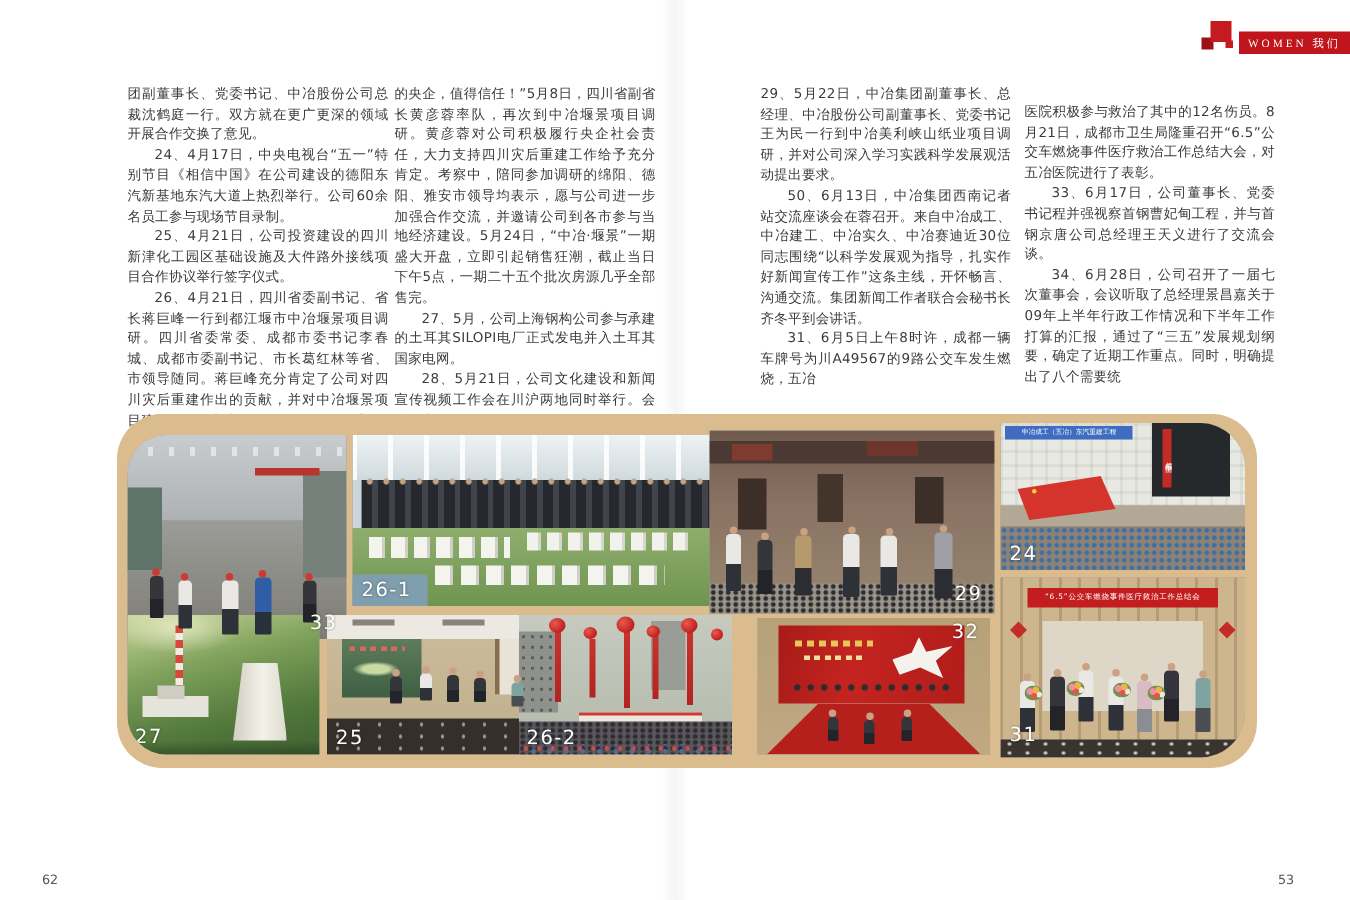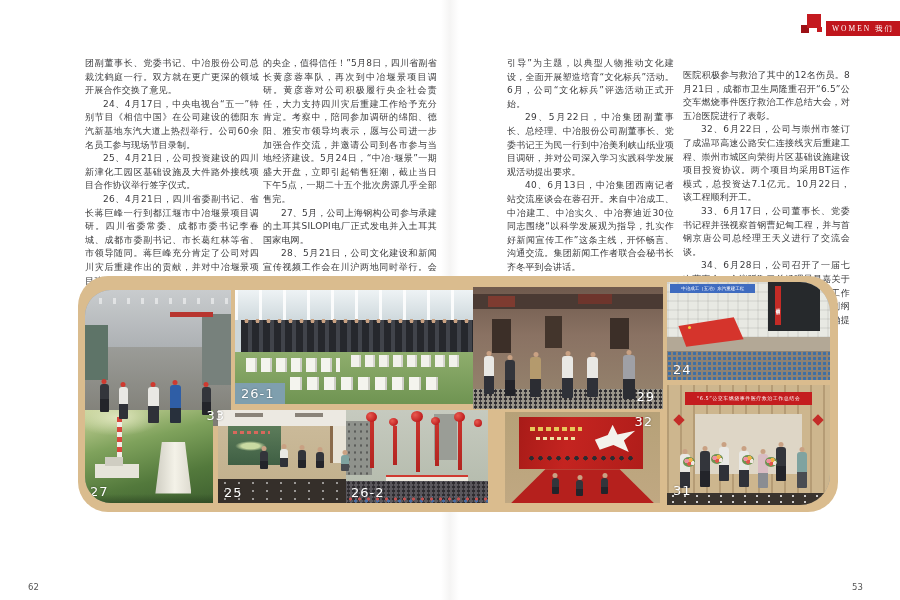--- a/index.html
+++ b/index.html
@@ -83,28 +83,26 @@
     <p>24、4月17日，中央电视台“五一”特别节目《相信中国》在公司建设的德阳东汽新基地东汽大道上热烈举行。公司60余名员工参与现场节目录制。</p>
     <p>25、4月21日，公司投资建设的四川新津化工园区基础设施及大件路外接线项目合作协议举行签字仪式。</p>
     <p>26、4月21日，四川省委副书记、省长蒋巨峰一行到都江堰市中冶堰景项目调研。四川省委常委、成都市委书记李春城、成都市委副书记、市长葛红林等省、市领导随同。蒋巨峰充分肯定了公司对四川灾后重建作出的贡献，并对中冶堰景项目建设给予了高度评价。他表示，“中字头</p>
   </div>
 <div class="textcol" style="left:263px;top:57px;width:174px">
     <p>的央企，值得信任！”5月8日，四川省副省长黄彦蓉率队，再次到中冶堰景项目调研。黄彦蓉对公司积极履行央企社会责任，大力支持四川灾后重建工作给予充分肯定。考察中，陪同参加调研的绵阳、德阳、雅安市领导均表示，愿与公司进一步加强合作交流，并邀请公司到各市参与当地经济建设。5月24日，“中冶·堰景”一期盛大开盘，立即引起销售狂潮，截止当日下午5点，一期二十五个批次房源几乎全部售完。</p>
     <p>27、5月，公司上海钢构公司参与承建的土耳其SILOPI电厂正式发电并入土耳其国家电网。</p>
     <p>28、5月21日，公司文化建设和新闻宣传视频工作会在川沪两地同时举行。会议确立了以围绕“活动营造、典型带动、舆论</p>
   </div>
 <div class="textcol" style="left:507px;top:57px;width:167px">
-    <p>引导”为主题，以典型人物推动文化建设，全面开展塑造培育“文化标兵”活动。6月，公司“文化标兵”评选活动正式开始。</p>
     <p>29、5月22日，中冶集团副董事长、总经理、中冶股份公司副董事长、党委书记王为民一行到中冶美利峡山纸业项目调研，并对公司深入学习实践科学发展观活动提出要求。</p>
-    <p>40、6月13日，中冶集团西南记者站交流座谈会在蓉召开。来自中冶成工、中冶建工、中冶实久、中冶赛迪近30位同志围绕“以科学发展观为指导，扎实作好新闻宣传工作”这条主线，开怀畅言、沟通交流。集团新闻工作者联合会秘书长齐冬平到会讲话。</p>
+    <p>50、6月13日，中冶集团西南记者站交流座谈会在蓉召开。来自中冶成工、中冶建工、中冶实久、中冶赛迪近30位同志围绕“以科学发展观为指导，扎实作好新闻宣传工作”这条主线，开怀畅言、沟通交流。集团新闻工作者联合会秘书长齐冬平到会讲话。</p>
     <p>31、6月5日上午8时许，成都一辆车牌号为川A49567的9路公交车发生燃烧，五冶</p>
   </div>
 <div class="textcol" style="left:683px;top:69px;width:167px">
     <p>医院积极参与救治了其中的12名伤员。8月21日，成都市卫生局隆重召开“6.5”公交车燃烧事件医疗救治工作总结大会，对五冶医院进行了表彰。</p>
-    <p>32、6月22日，公司与崇州市签订了成温邛高速公路安仁连接线灾后重建工程、崇州市城区向荣街片区基础设施建设项目投资协议。两个项目均采用BT运作模式，总投资达7.1亿元。10月22日，该工程顺利开工。</p>
     <p>33、6月17日，公司董事长、党委书记程并强视察首钢曹妃甸工程，并与首钢京唐公司总经理王天义进行了交流会谈。</p>
     <p>34、6月28日，公司召开了一届七次董事会，会议听取了总经理景昌嘉关于09年上半年行政工作情况和下半年工作打算的汇报，通过了“三五”发展规划纲要，确定了近期工作重点。同时，明确提出了八个需要统</p>
   </div>
 
 <div class="collage">
 
   <div class="photo" style="left:7px;top:14px;width:146px;height:136px;border-top-left-radius:26px">
     <div class="layer" style="left:0;top:0;width:100%;height:42%;background:linear-gradient(#c9ccce,#adb1b4);"></div>
     <div class="layer" style="left:0;top:42%;width:100%;height:58%;background:linear-gradient(#9b9c98,#7d7c74)"></div>
     <div class="layer" style="left:0;top:26%;width:16%;height:40%;background:#5e7468"></div>

